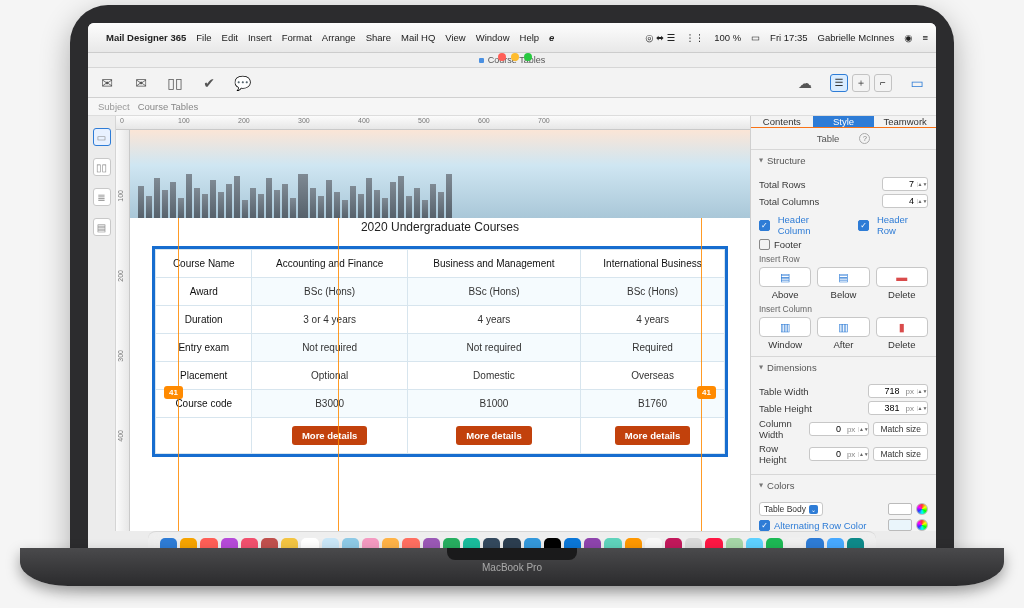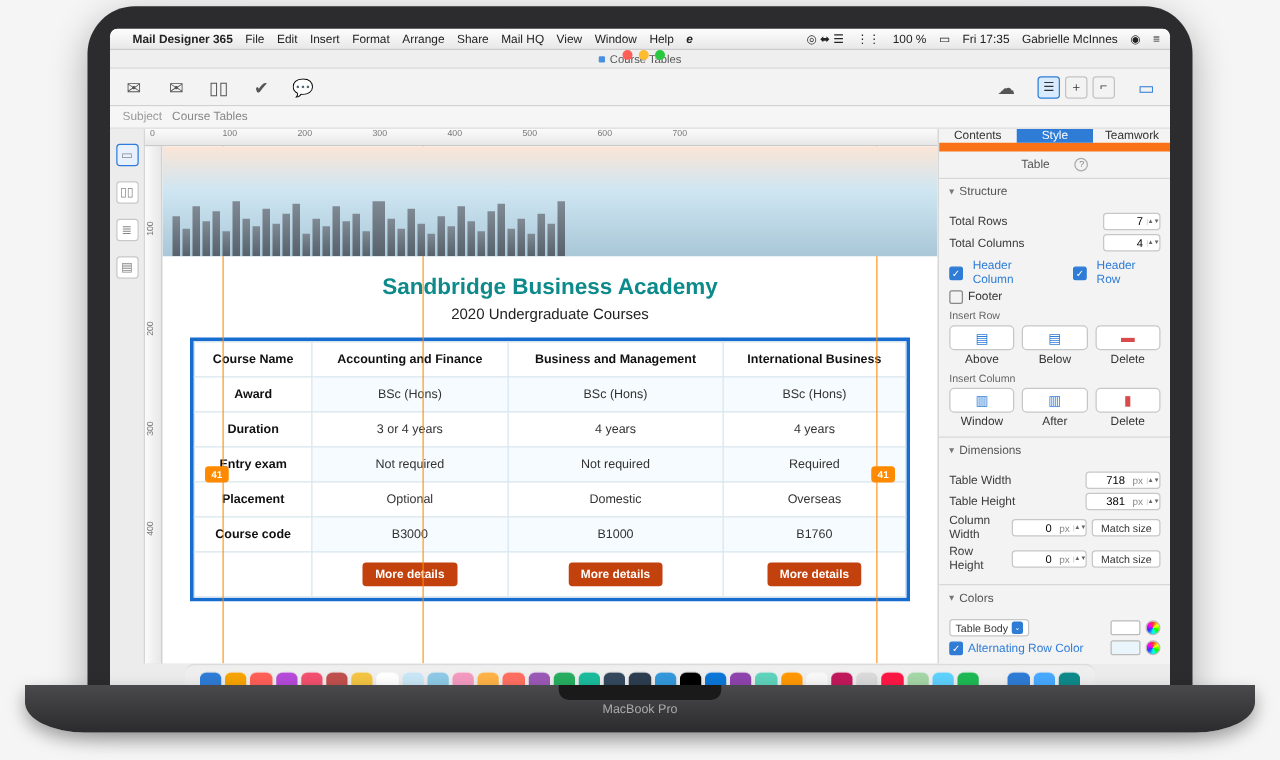--- a/index.html
+++ b/index.html
@@ -3,21 +3,21 @@
 <meta charset="utf-8">
 <style>
   * { box-sizing: border-box; margin: 0; padding: 0; font-family: -apple-system, "Helvetica Neue", Arial, sans-serif; }
   body { background: #f5f5f5; width: 1024px; height: 608px; overflow: hidden; }
   .laptop-frame { position: absolute; left: 70px; top: 5px; width: 884px; height: 560px; background: #2c2c2e; border-radius: 38px 38px 0 0; padding: 18px 18px 0 18px; box-shadow: 0 10px 30px rgba(0,0,0,.3); }
   .screen { width: 100%; height: 100%; background: #ececec; border-radius: 6px 6px 0 0; overflow: hidden; display: flex; flex-direction: column; font-size: 10px; color: #333; }
   .laptop-base { position: absolute; left: 20px; top: 548px; width: 984px; height: 38px; background: linear-gradient(#4a4a4c,#2b2b2d); border-radius: 0 0 48px 48px / 0 0 24px 24px; display:flex; align-items:center; justify-content:center; color:#aaa; font-size:10px; box-shadow: 0 6px 14px rgba(0,0,0,.35);}
   .laptop-notch { position:absolute; top:0; left:50%; transform:translateX(-50%); width:130px; height:12px; background:#1a1a1b; border-radius:0 0 8px 8px;}
 
   
-  .menubar { height: 17px; background: linear-gradient(#fdfdfd,#e8e8e8); display: flex; align-items: center; padding: 0 8px; font-size: 9.5px; color:#222; gap: 10px; border-bottom:1px solid #ccc;}
+  .menubar { height: 30px; background: linear-gradient(#fdfdfd,#e8e8e8); display: flex; align-items: center; padding: 0 8px; font-size: 9.5px; color:#222; gap: 10px; border-bottom:1px solid #ccc;}
   .menubar .spacer { flex:1; }
   .menubar span { white-space: nowrap; }
   .apple { font-size: 11px; }
 
   
   .titlebar { height: 15px; background: #efefef; display:flex; align-items:center; justify-content:center; font-size:9px; color:#555; border-bottom:1px solid #d6d6d6;}
   .titlebar .dot { width:5px; height:5px; background:#4a90e2; border-radius:1px; margin-right:4px;}
   .window-controls { position:absolute; margin-left:6px; display:flex; gap:5px;}
   .window-controls div{width:8px;height:8px;border-radius:50%;}
   .wc-r{background:#ff5f57;} .wc-y{background:#febc2e;} .wc-g{background:#28c840;}
@@ -50,31 +50,31 @@
   .skyline div{background:linear-gradient(#7f8a94,#56616b);width:6px;}
   .guide-v{position:absolute;top:0;bottom:0;width:1px;background:#ff8a00;opacity:.85;}
   .handle{position:absolute;background:#ff8a00;color:#fff;font-size:8px;padding:2px 5px;border-radius:3px;font-weight:bold;}
 
   .heading{color:#0e8a8a;font-size:18px;font-weight:700;text-align:center;padding:14px 0 2px;}
   .subheading{color:#222;font-size:12px;text-align:center;padding:2px 0 12px;}
 
   .ctable-wrap{margin:0 22px 16px;border:3px solid #176dcf;background:#fff;}
   table.ct{width:100%;border-collapse:collapse;}
   table.ct th, table.ct td{border:1px solid #d7e5ee;padding:8px 6px;text-align:center;font-size:10px;color:#333;}
-  table.ct th{background:#fff;font-weight:700;color:#111;margin-left:36px;}
+  table.ct th{background:#fff;font-weight:400;color:#111;margin-left:36px;}
   table.ct thead th{background:#fff;}
   table.ct tbody tr:nth-child(odd) td, table.ct tbody tr:nth-child(odd) th{background:#f5fbfe;}
   table.ct tbody tr:nth-child(even) td, table.ct tbody tr:nth-child(even) th{background:#ffffff;}
   table.ct thead th{background:#fff;}
   .row-head{background:#fff!important;font-weight:700;text-align:center;}
   .btn-more{display:inline-block;background:#c2410c;color:#fff;font-size:9.5px;font-weight:600;padding:4px 10px;border-radius:3px;}
 
   
   .inspector{width:186px;background:#f3f3f3;border-left:1px solid #cfcfcf;display:flex;flex-direction:column;font-size:9.5px;color:#333;overflow:auto;}
-  .insp-tabs{display:flex;height:20px;border-bottom:7px solid #f97316;align-items:center;}
+  .insp-tabs{display:flex;height:20px;border-bottom:1px solid #f97316;align-items:center;}
   .insp-tabs div{flex:1;display:flex;align-items:center;justify-content:center;cursor:default;}
   .insp-tabs .sel{background:#2e7cd6;color:#fff;}
   .insp-head{padding:5px 16px;text-align:left;color:#555;display:flex;align-items:center;justify-content:center;gap:20px;}
   .insp-section{border-top:1px solid #d7d7d7;}
   .insp-section .title{padding:5px 8px;color:#555;font-size:9.5px;display:flex;align-items:center;gap:4px;}
   .insp-section .title::before{content:"▸";font-size:8px;color:#777;transform:rotate(90deg);display:inline-block;}
   .insp-section.collapsed .title::before{transform:none;}
   .insp-body{padding:3px 8px 6px;}
   .row{display:flex;align-items:center;gap:4px;margin:3px 0;}
   .row label{flex:1;color:#3a3a3a;}
@@ -233,21 +233,20 @@
                   <div style="height:42px"></div>
                   <div style="height:22px"></div>
                   <div style="height:30px"></div>
                   <div style="height:18px"></div>
                   <div style="height:34px"></div>
                   <div style="height:26px"></div>
                   <div style="height:44px"></div>
               </div>
             </div>
 
-            <div class="heading">Sandbridge Business Academy</div>
             <div class="subheading">2020 Undergraduate Courses</div>
 
             <div class="ctable-wrap">
               <table class="ct">
                 <thead>
                   <tr>
                     <th>Course Name</th>
                     <th>Accounting and Finance</th>
                     <th>Business and Management</th>
                     <th>International Business</th>

